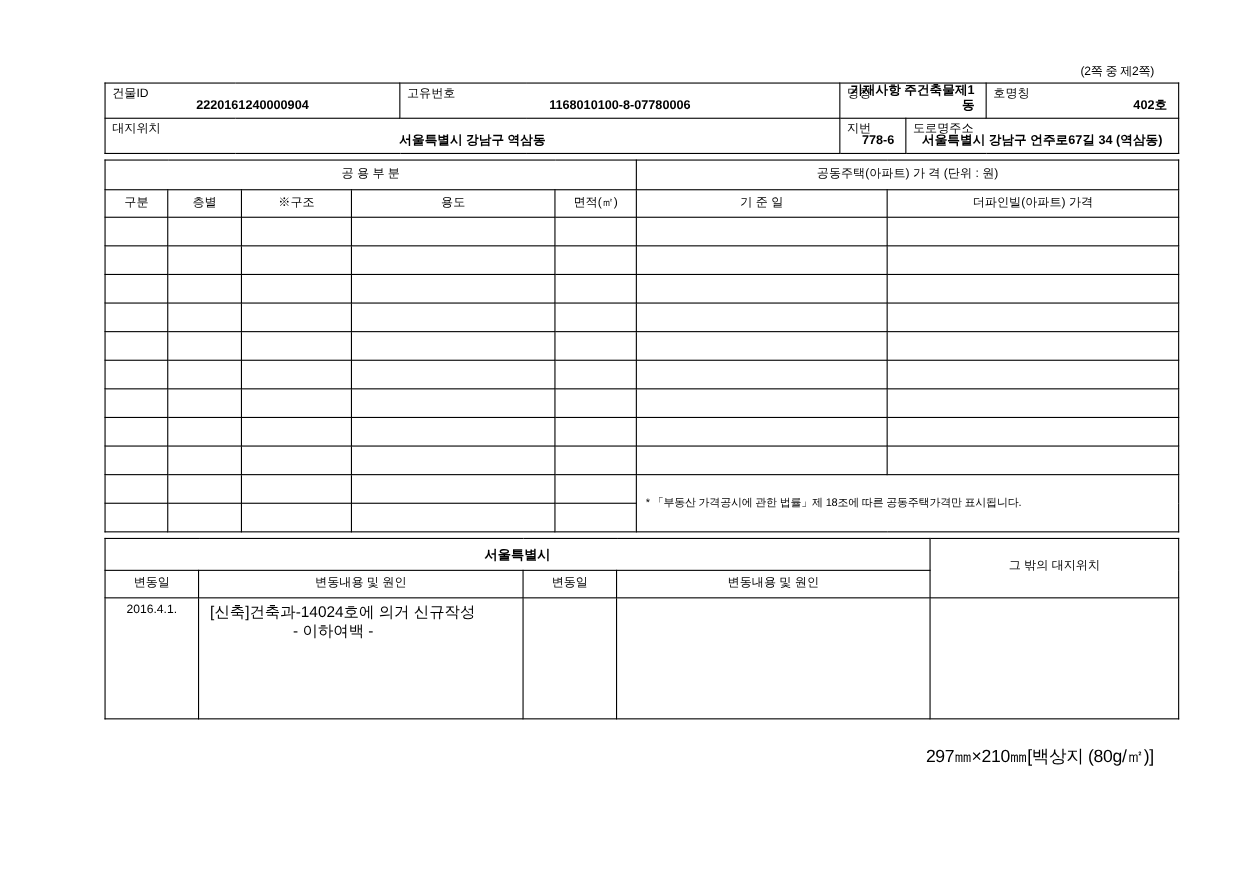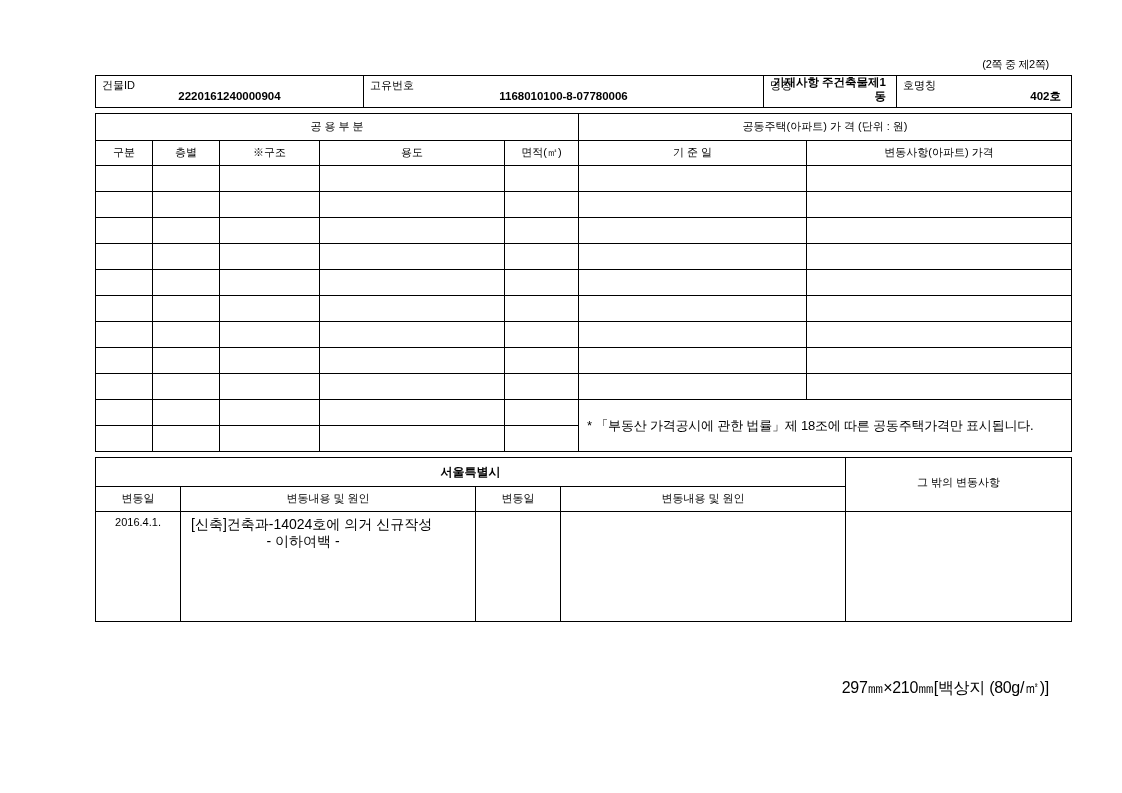--- a/index.html
+++ b/index.html
@@ -79,21 +79,21 @@
   .colhdr {
     text-align: center;
     font-size: 11px;
     height: 24px;
     margin-top: 30px;
   }
   .rowcell {
     height: 25px;
   }
   .note {
-    font-size: 13px;
+    font-size: 10px;
     text-align: left;
     padding-left: 8px;
     letter-spacing: -0.2px;
   }
   .chg-title {
     text-align: center;
     font-size: 12px;
     font-weight: bold;
     height: 28px;
   }
@@ -169,20 +169,40 @@
         <td colspan="2">
           <div class="cellwrap">
             <span class="lbl-in">명칭</span>
             <span class="val-in right">기재사항 주건축물제1동</span>
           </div>
         </td>
         <td>
           <div class="cellwrap">
             <span class="lbl-in">호명칭</span>
             <span class="val-in right">402호</span>
+          </div>
+        </td>
+      </tr>
+      <tr>
+        <td colspan="4">
+          <div class="cellwrap">
+            <span class="lbl-in">대지위치</span>
+            <span class="val-in">서울특별시 강남구 역삼동</span>
+          </div>
+        </td>
+        <td>
+          <div class="cellwrap">
+            <span class="lbl-in">지번</span>
+            <span class="val-in right">778-6</span>
+          </div>
+        </td>
+        <td colspan="2">
+          <div class="cellwrap">
+            <span class="lbl-in">도로명주소</span>
+            <span class="val-in">서울특별시 강남구 언주로67길 34 (역삼동)</span>
           </div>
         </td>
       </tr>
     </tbody>
       </table>
 
     <table style="margin-top:5px;">
       <colgroup>
         <col style="width:57px">
         <col style="width:67px">
@@ -197,21 +217,21 @@
         <td class="hdr" colspan="5">공 용 부 분</td>
         <td class="hdr" colspan="2">공동주택(아파트) 가 격 (단위 : 원)</td>
       </tr>
       <tr>
         <td class="colhdr">구분</td>
         <td class="colhdr">층별</td>
         <td class="colhdr">※구조</td>
         <td class="colhdr">용도</td>
         <td class="colhdr">면적(㎡)</td>
         <td class="colhdr">기 준 일</td>
-        <td class="colhdr">변동사항(아파트) 가격</td>
+        <td class="colhdr">더파인빌(아파트) 가격</td>
       </tr>
 
       <tr>
         <td class="rowcell"></td>
         <td class="rowcell"></td>
         <td class="rowcell"></td>
         <td class="rowcell"></td>
         <td class="rowcell"></td>
         <td class="rowcell"></td>
         <td class="rowcell"></td>
@@ -310,21 +330,21 @@
       <colgroup>
         <col style="width:85px">
         <col style="width:295px">
         <col style="width:85px">
         <col style="width:285px">
         <col style="width:226px">
       </colgroup>
       <tbody>
           <tr>
         <td class="chg-title" colspan="4">서울특별시</td>
-        <td class="etc" rowspan="2" style="padding-top:18px;">그 밖의 변동사항</td>
+        <td class="etc" rowspan="2" style="padding-top:18px;">그 밖의 대지위치</td>
       </tr>
       <tr>
         <td class="chg-sub">변동일</td>
         <td class="chg-sub">변동내용 및 원인</td>
         <td class="chg-sub">변동일</td>
         <td class="chg-sub">변동내용 및 원인</td>
       </tr>
       <tr>
         <td class="chg-date" style="height:105px;">2016.4.1.</td>
         <td class="chg-body">

